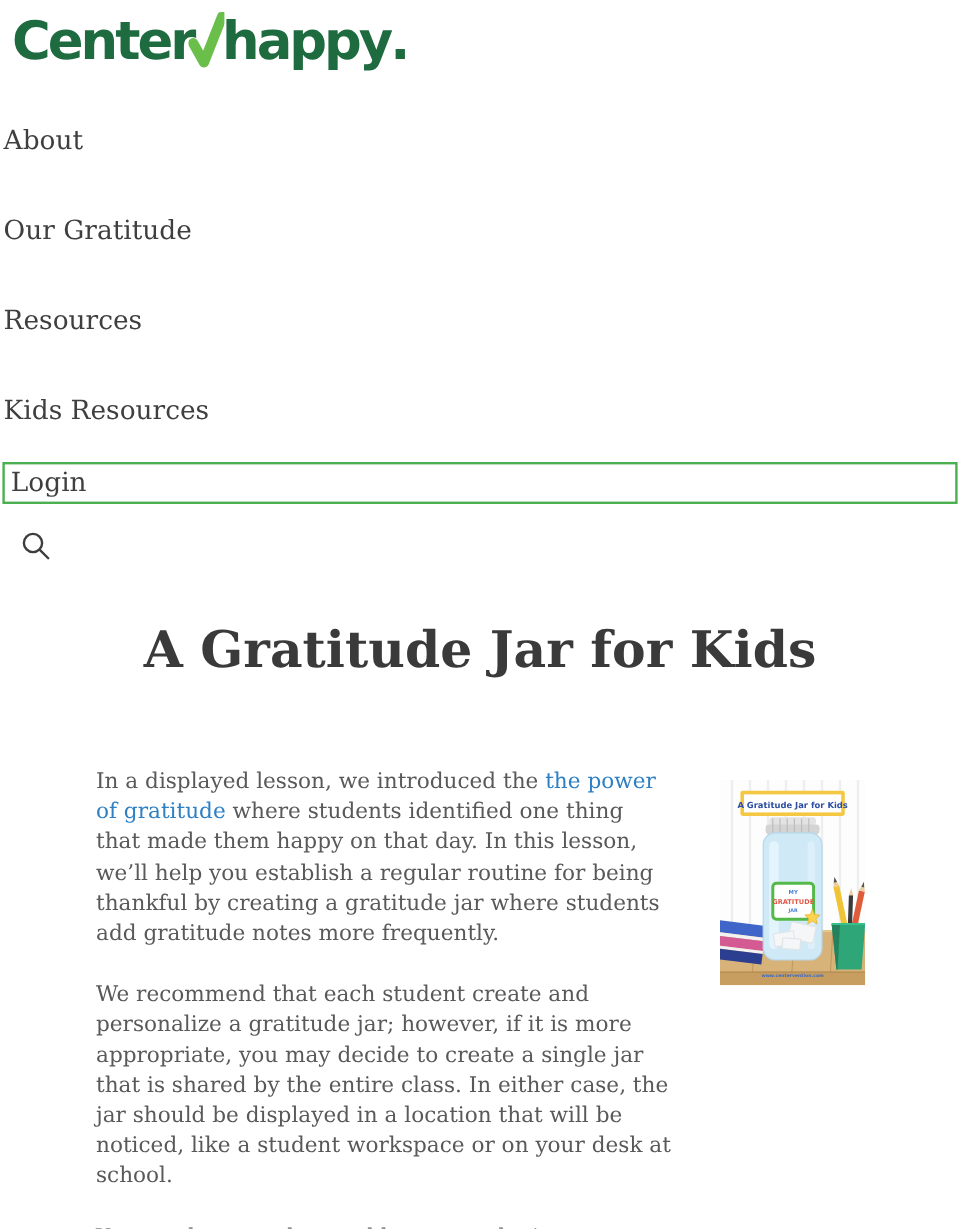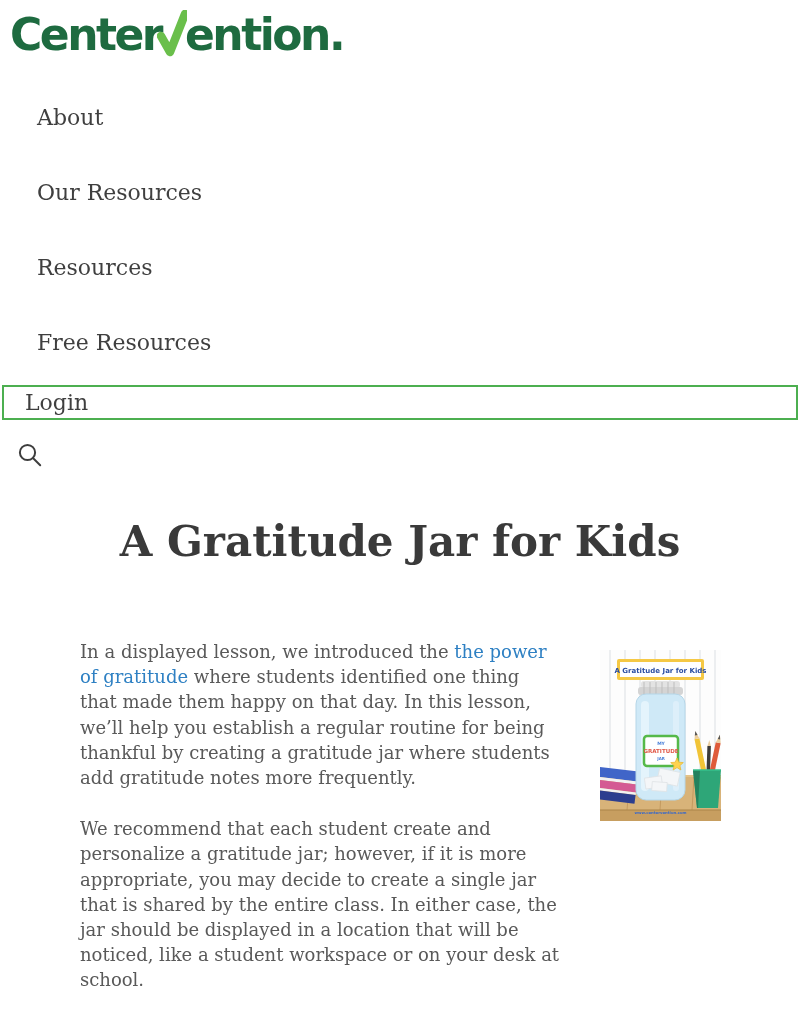--- a/index.html
+++ b/index.html
@@ -25,31 +25,31 @@
     width: max-content;
   }
   .logo .check-wrap { width: 30px; height: 48px; margin: 0 -2px -1px -4px; }
   .logo .dot { color: #1e6b40; }
 
   
   nav ul { list-style: none; margin: 23px 0 0 0; padding: 0; }
   nav li {
     height: 75px;
     display: flex; align-items: center;
-    padding-left: 37px;
+    padding-left: 3px;
     font-size: 22px;
     color: #3f3f3f;
     cursor: pointer;
   }
   .login-box {
     margin: 5px 2px 0 2px;
     border: 2px solid #4caf50;
     height: 35px;
     display: flex; align-items: center;
-    padding-left: 21px;
+    padding-left: 5px;
     font-size: 22px;
     color: #3f3f3f;
     cursor: pointer;
   }
   .search-btn {
     display: block;
     background: none; border: none; padding: 0;
     margin: 22px 0 0 17px;
     cursor: pointer;
     width: 27px; height: 27px;
@@ -91,30 +91,30 @@
 <body>
 
 <header>
   <div class="logo">
     <span>Center</span>
     <span class="check-wrap">
       <svg width="30" height="48" viewBox="0 0 30 48">
         <path d="M4 26 L13 42 L28 4" fill="none" stroke="#6abf4b" stroke-width="8.5" stroke-linecap="round" stroke-linejoin="round"></path>
       </svg>
     </span>
-    <span>ention</span>
+    <span>happy</span>
     <span class="dot">.</span>
   </div>
 
   <nav>
     <ul>
       <li>About</li>
-      <li>Our Resources</li>
+      <li>Our Gratitude</li>
       <li>Resources</li>
-      <li>Free Resources</li>
+      <li>Kids Resources</li>
     </ul>
     <div class="login-box">Login</div>
     <button class="search-btn">
       <span>
         <svg width="27" height="27" viewBox="0 0 27 27">
           <circle cx="10.5" cy="10.5" r="7.6" fill="none" stroke="#3d3d3d" stroke-width="2"></circle>
           <line x1="16.2" y1="16.2" x2="23.2" y2="23.2" stroke="#3d3d3d" stroke-width="2" stroke-linecap="round"></line>
         </svg>
       </span>
     </button>

